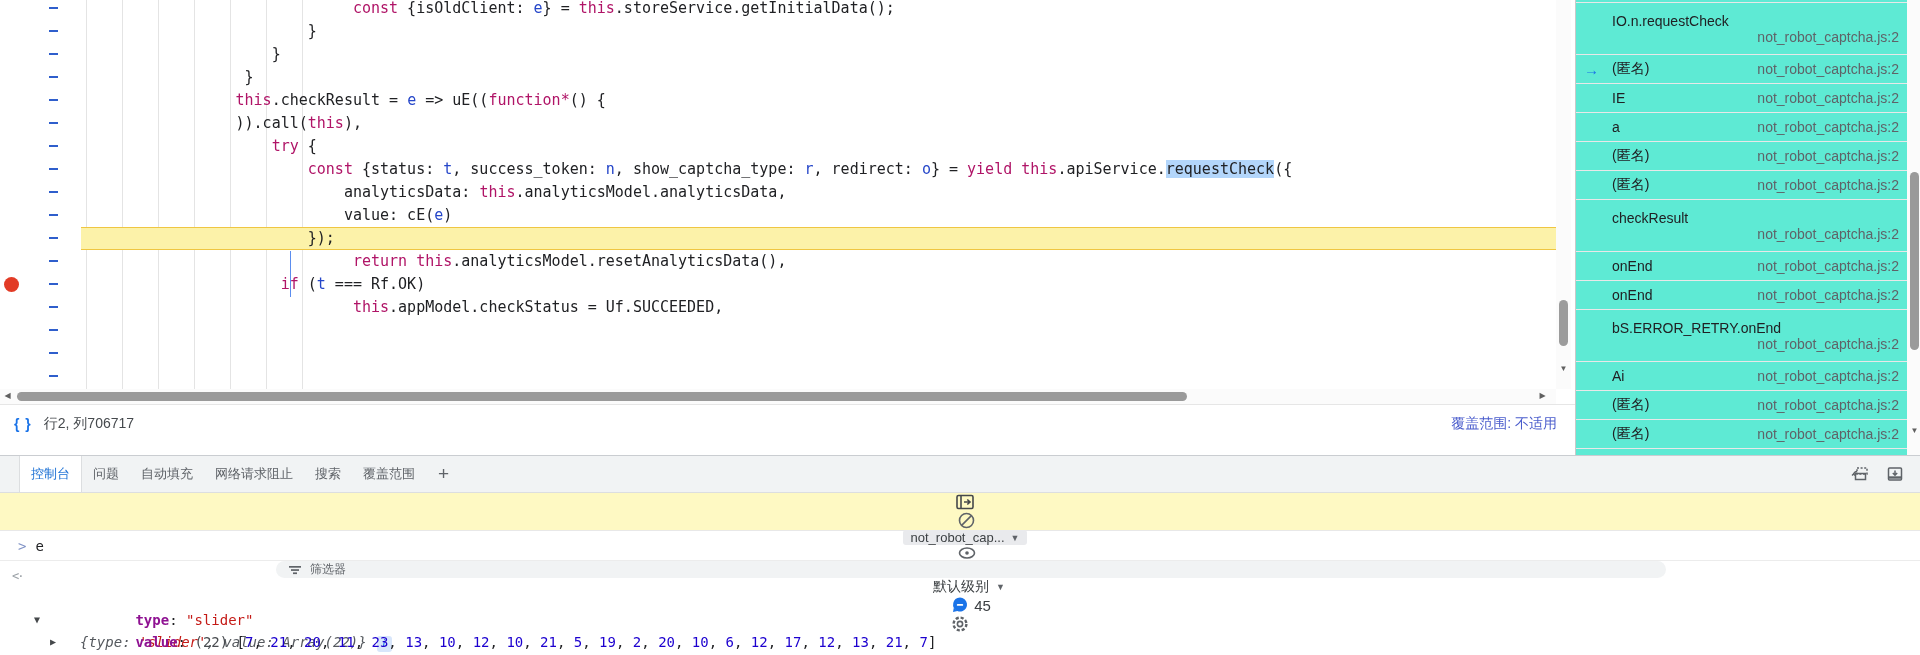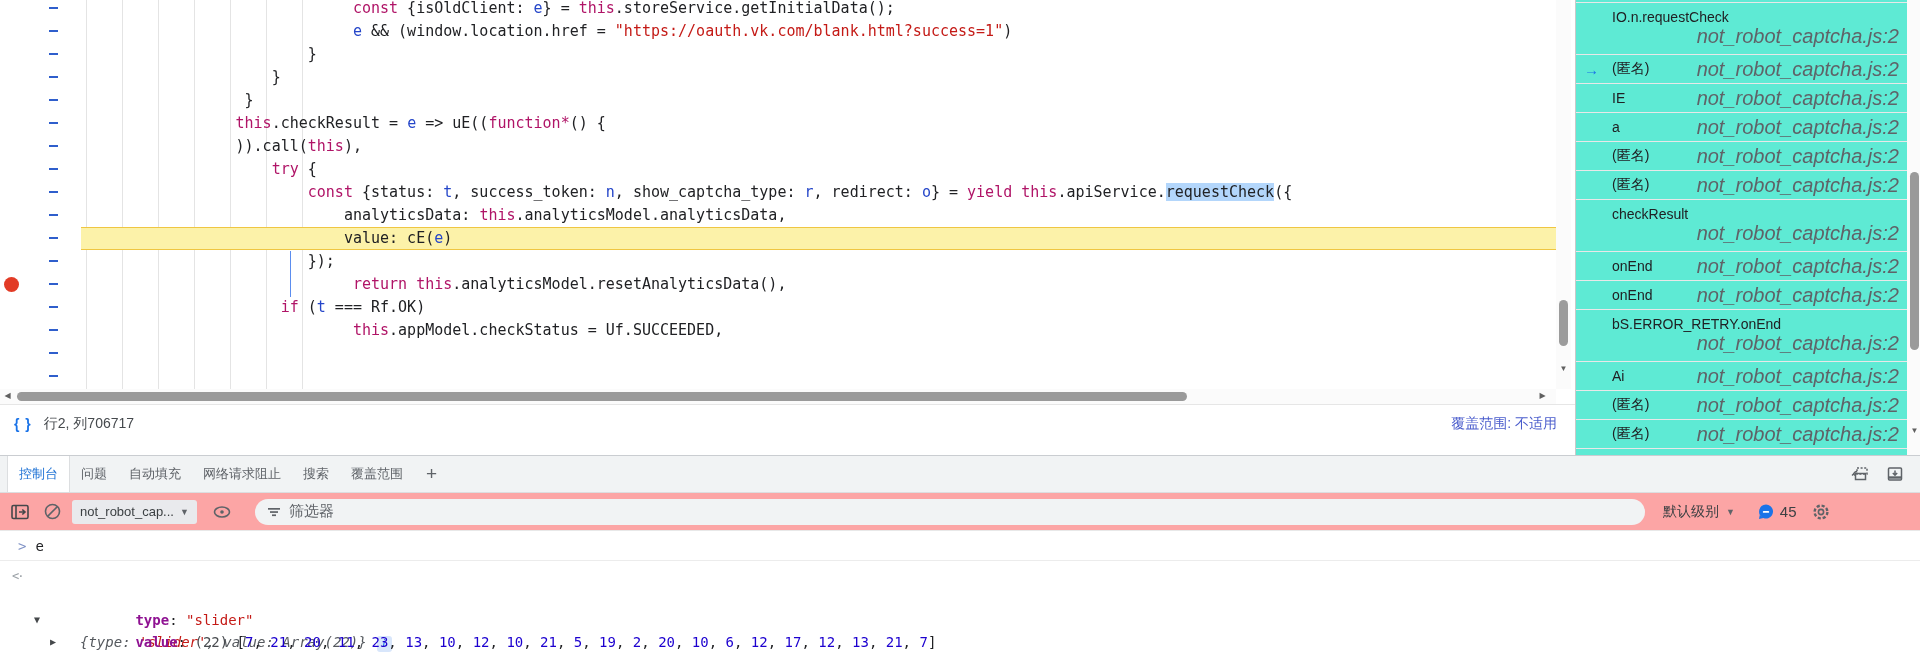--- a/index.html
+++ b/index.html
@@ -41,42 +41,42 @@
   #coverage-link{margin-left:auto;margin-right:18px;font-size:14px;color:#4a5ccc;cursor:pointer;}
 
   
   #call-stack{position:absolute;left:1575px;top:0;width:345px;height:455px;background:#5eead4;
       border-left:1px solid #c9c9c9;overflow:hidden;}
   #cs-list{margin-top:2px;border-top:1px solid #e8e8e8;}
   .cs-row{position:relative;display:flex;flex-wrap:wrap;align-items:center;
       padding:0 22px 0 36px;border-bottom:1px solid #e8e8e8;box-sizing:border-box;min-height:29px;cursor:pointer;}
   .cs-row.dbl{min-height:52px;padding-top:5px;padding-bottom:5px;align-content:center;}
   .cs-name{font-size:14px;color:#202124;}
-  .cs-file{font-size:20px;color:#5f6368;margin-left:auto;font-style:italic;}
+  .cs-file{font-size:14px;color:#5f6368;margin-left:auto;}
   .cs-row.dbl .cs-file{flex-basis:100%;text-align:right;}
   .cs-arrow{position:absolute;left:8px;color:#1a73e8;font-size:15px;}
   #cs-scroll{position:absolute;right:0;top:0;width:14px;height:455px;background:#fbfbfb;}
   #cs-thumb{position:absolute;left:3px;width:9px;top:172px;height:178px;background:#9a9a9a;border-radius:5px;}
 
   
   #drawer{position:absolute;left:0;top:455px;width:1920px;height:200px;background:#fff;border-top:1px solid #cacdd1;box-sizing:border-box;}
   #tabbar{height:36px;background:#f1f3f4;display:flex;align-items:stretch;border-bottom:1px solid #dcdee0;}
   .dtab{display:flex;align-items:center;padding:0 11px;font-size:13px;color:#5f6368;cursor:pointer;}
-  .dtab.active{background:#fff;color:#1a6fd4;border-left:1px solid #dcdee0;border-right:1px solid #dcdee0;margin-left:7px;}
+  .dtab.active{background:#fff;color:#1a6fd4;border-left:1px solid #dcdee0;border-right:1px solid #dcdee0;margin-left:19px;}
   .dtab.plus{font-size:19px;color:#5f6368;padding:0 12px;}
   #tab-icons{margin-left:auto;display:flex;align-items:center;gap:16px;padding-right:16px;}
   .icon-btn{display:flex;align-items:center;cursor:pointer;}
 
-  #con-toolbar{height:37px;display:flex;align-items:center;border-bottom:1px solid #e8e8e8;background:#fca5a5;}
+  #con-toolbar{height:37px;display:flex;align-items:center;border-bottom:1px solid #e8e8e8;background:#fef9c3;flex-direction:column;}
   #ctx-select{display:flex;align-items:center;gap:6px;background:#e9eaed;border-radius:3px;height:24px;
      padding:0 8px;margin-left:10px;font-size:13px;color:#3c4043;cursor:pointer;}
   .dd-caret{font-size:9px;color:#5f6368;}
   #filter-pill{display:flex;align-items:center;gap:8px;background:#f1f3f4;border-radius:13px;height:26px;
      margin-left:22px;width:1390px;padding:0 12px;box-sizing:border-box;}
-  #filter-pill span{font-size:15px;color:#5f6368;}
+  #filter-pill span{font-size:12px;color:#5f6368;}
   #level-select{display:flex;align-items:center;gap:7px;margin-left:18px;font-size:14px;color:#3c4043;cursor:pointer;}
   #msg-count{display:flex;align-items:center;gap:5px;margin-left:22px;font-size:15px;color:#3c4043;cursor:pointer;}
   #gear-wrap{margin-left:14px;margin-right:14px;}
 
   
   #prompt-row{height:29px;display:flex;align-items:center;border-bottom:1px solid #ececec;}
   .prompt-chevron{font-family:"DejaVu Sans Mono",monospace;color:#8093c6;font-size:14px;margin:0 9px 0 18px;}
   #prompt-text{font-family:"DejaVu Sans Mono",monospace;font-size:14px;color:#202124;}
   #result-block{padding-top:4px;}
   .crow{height:22px;line-height:22px;font-family:"DejaVu Sans Mono",monospace;font-size:14px;white-space:pre;position:relative;}
@@ -105,21 +105,20 @@
         <div class="guide" style="left: 158px;"></div>
         <div class="guide" style="left: 194px;"></div>
         <div class="guide" style="left: 230px;"></div>
         <div class="guide" style="left: 266px;"></div>
         <div class="guide" style="left: 302px;"></div>
         <div class="guide blue" style="left: 290px; top: 251px; height: 46px;"></div>
       </div>
     <div id="exec-highlight" style="top: 227px;"></div>
     <div id="code">
         <div class="line"><span>                              </span><span class="tk-kw">const</span><span class="tk-pl"> {isOldClient: </span><span class="tk-va">e</span><span class="tk-pl">} = </span><span class="tk-kw">this</span><span class="tk-pl">.storeService.getInitialData();</span></div>
-        <div class="line"><span>                              </span><span class="tk-va">e</span><span class="tk-pl"> &amp;&amp; (window.location.href = </span><span class="tk-st">"https://oauth.vk.com/blank.html?success=1"</span><span class="tk-pl">)</span></div>
         <div class="line"><span>                         </span><span class="tk-pl">}</span></div>
         <div class="line"><span>                     </span><span class="tk-pl">}</span></div>
         <div class="line"><span>                  </span><span class="tk-pl">}</span></div>
         <div class="line"><span>                 </span><span class="tk-kw">this</span><span class="tk-pl">.checkResult = </span><span class="tk-va">e</span><span class="tk-pl"> =&gt; uE((</span><span class="tk-kw">function*</span><span class="tk-pl">() {</span></div>
         <div class="line"><span>                 </span><span class="tk-pl">)).call(</span><span class="tk-kw">this</span><span class="tk-pl">),</span></div>
         <div class="line"><span>                     </span><span class="tk-kw">try</span><span class="tk-pl"> {</span></div>
         <div class="line"><span>                         </span><span class="tk-kw">const</span><span class="tk-pl"> {status: </span><span class="tk-va">t</span><span class="tk-pl">, success_token: </span><span class="tk-va">n</span><span class="tk-pl">, show_captcha_type: </span><span class="tk-va">r</span><span class="tk-pl">, redirect: </span><span class="tk-va">o</span><span class="tk-pl">} = </span><span class="tk-kw">yield</span><span class="tk-pl"> </span><span class="tk-kw">this</span><span class="tk-pl">.apiService.</span><span class="tk-sel">requestCheck</span><span class="tk-pl">({</span></div>
         <div class="line"><span>                             </span><span class="tk-pl">analyticsData: </span><span class="tk-kw">this</span><span class="tk-pl">.analyticsModel.analyticsData,</span></div>
         <div class="line"><span>                             </span><span class="tk-pl">value: cE(</span><span class="tk-va">e</span><span class="tk-pl">)</span></div>
         <div class="line"><span>                         </span><span class="tk-pl">});</span></div>

